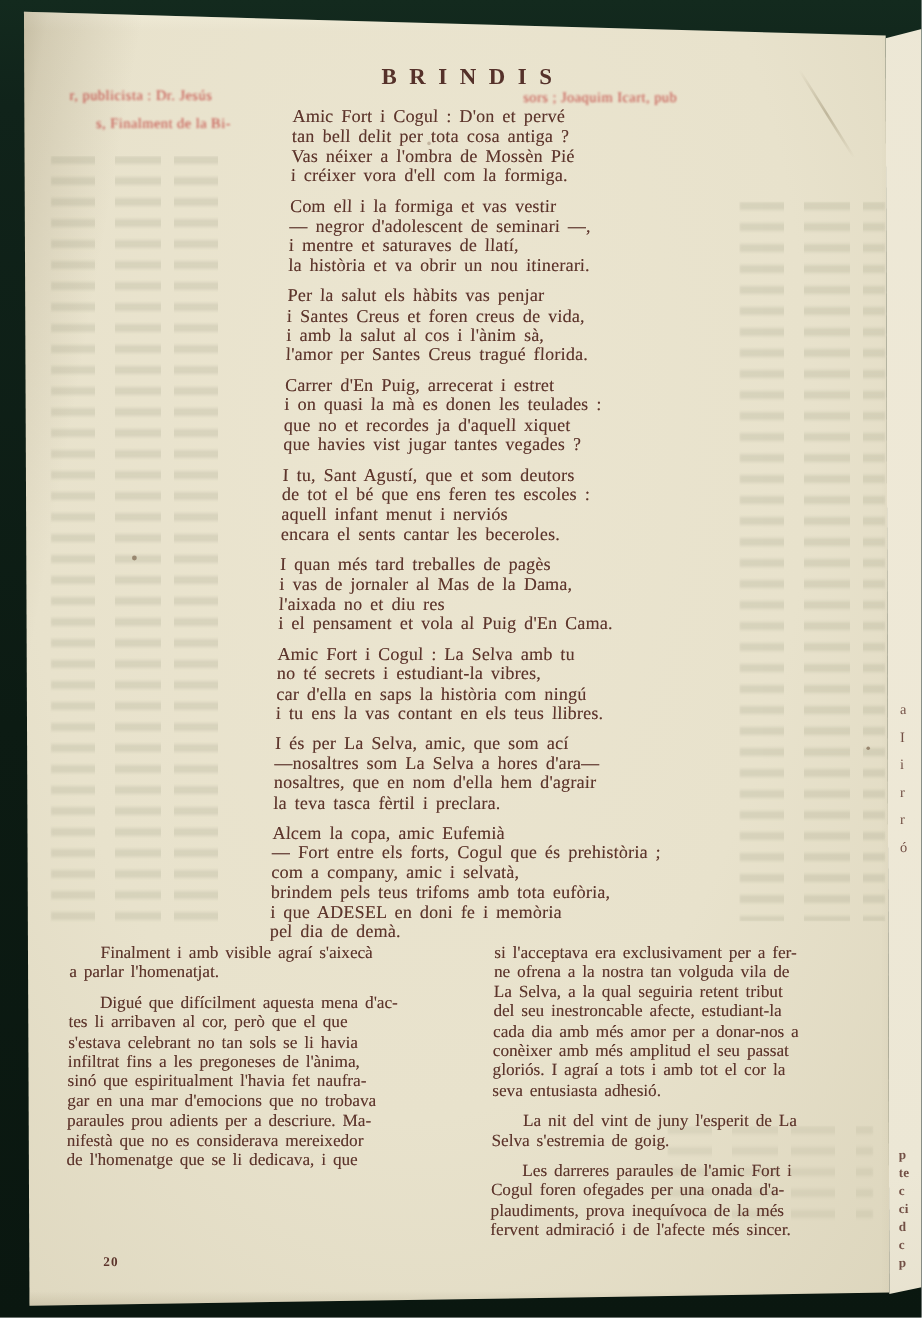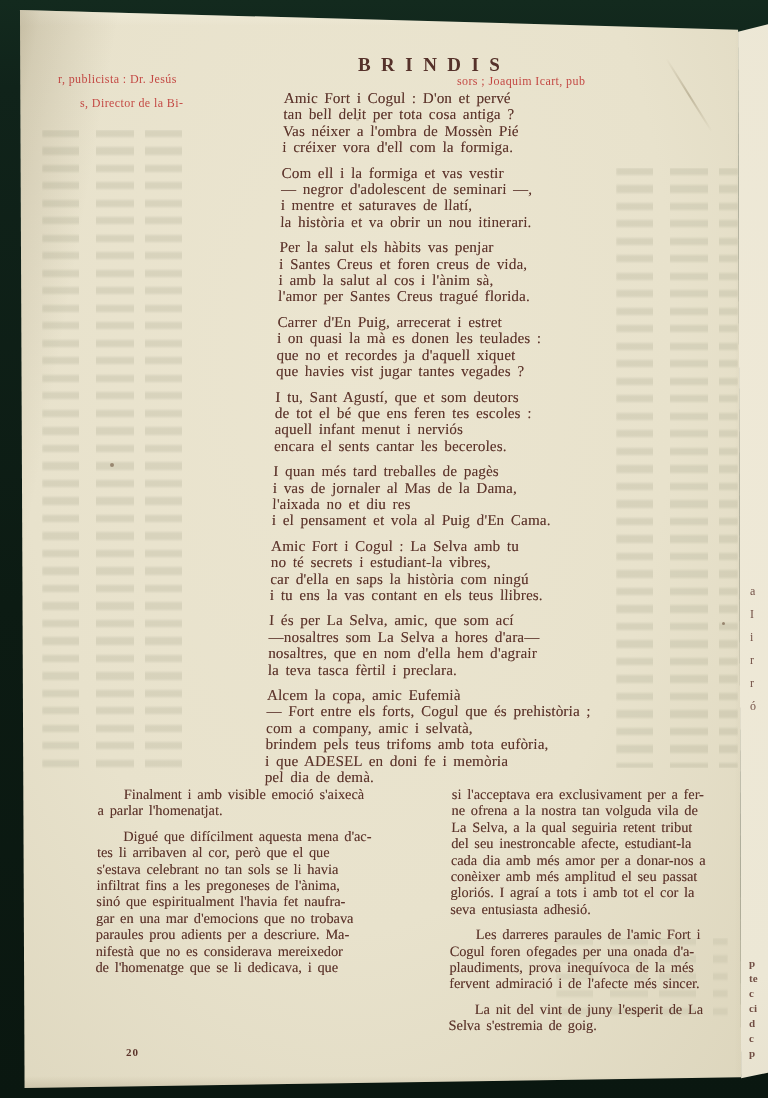--- a/index.html
+++ b/index.html
@@ -67,21 +67,21 @@
     color:#b91c1c;
     font-size:12px;
     filter:blur(.7px);
     opacity:.78;
     white-space:nowrap;
     letter-spacing:.4px;
     font-family:Liberation Serif, serif;
   }
 
   
-  .content{position:absolute; inset:0; color:var(--ink);margin-left:40px;}
+  .content{position:absolute; inset:0; color:var(--ink);}
   .page-title{
     position:absolute; left:318px; top:54px;
     font-size:19px; font-weight:bold;
     letter-spacing:.55em;
     color:#55312a;
   }
   .poem{
     position:absolute; left:244px; top:90px; width:480px;
     transform:skewX(-1.6deg);
     transform-origin:0 0;
@@ -137,22 +137,22 @@
 <div class="page"></div>
 <div class="crease"></div>
 <div class="speck" style="left:110px;top:463px;width:4px;height:4px;"></div>
 <div class="speck" style="left:356px;top:118px;width:3px;height:3px;opacity:.5;"></div>
 <div class="speck" style="left:722px;top:622px;width:3px;height:3px;"></div>
 
 <div class="ghost-col" style="left:42px;top:130px;width:152px;height:640px;"></div>
 <div class="ghost-col" style="left:616px;top:168px;width:122px;height:600px;"></div>
 <div class="ghost-col" style="left:556px;top:938px;width:172px;height:84px;opacity:.2;"></div>
 <span class="ghost-fragment" style="left:58px;top:72px;">r, publicista : Dr. Jesús</span>
-<span class="ghost-fragment" style="left:80px;top:96px;">s, Director de la Bi-</span>
-<span class="ghost-fragment" style="left:436px;top:74px;margin-left:21px;">sors ; Joaquim Icart, pub</span>
+<span class="ghost-fragment" style="left:80px;top:96px;">s, Finalment de la Bi-</span>
+<span class="ghost-fragment" style="left:436px;top:74px;">sors ; Joaquim Icart, pub</span>
 
 <div class="content">
 
   <div class="page-title">BRINDIS</div>
 
   <div class="poem">
     <div class="stanza">Amic Fort i Cogul :  D'on et pervé
 tan bell delit per tota cosa antiga ?
 Vas néixer a l'ombra de Mossèn Pié
 i créixer vora d'ell com la formiga.</div>
@@ -187,44 +187,44 @@
     <div class="stanza">Alcem la copa, amic Eufemià
 — Fort entre els forts, Cogul que és prehistòria ;
 com a company, amic i selvatà,
 brindem pels teus trifoms amb tota eufòria,
 i que ADESEL en doni fe i memòria
 pel dia de demà.</div>
   </div>
 
   <div class="prose-row">
     <div class="col">
-      <p class="indent">Finalment i amb visible emoció s'aixecà
+      <p class="indent">Finalment i amb visible agraí s'aixecà
 a parlar l'homenatjat.</p>
       <p class="indent">Digué que difícilment aquesta mena d'ac-
 tes li arribaven al cor, però que el que
 s'estava celebrant no tan sols se li havia
 infiltrat fins a les pregoneses de l'ànima,
 sinó que espiritualment l'havia fet naufra-
 gar en una mar d'emocions que no trobava
 paraules prou adients per a descriure. Ma-
 nifestà que no es considerava mereixedor
 de l'homenatge que se li dedicava, i que</p>
     </div>
     <div class="col">
       <p>si l'acceptava era exclusivament per a fer-
 ne ofrena a la nostra tan volguda vila de
 La Selva, a la qual seguiria retent tribut
 del seu inestroncable afecte, estudiant-la
 cada dia amb més amor per a donar-nos a
 conèixer amb més amplitud el seu passat
 gloriós. I agraí a tots i amb tot el cor la
 seva entusiasta adhesió.</p>
+      <p class="indent">La nit del vint de juny l'esperit de La
+Selva s'estremia de goig.</p>
       <p class="indent">Les darreres paraules de l'amic Fort i
 Cogul foren ofegades per una onada d'a-
 plaudiments, prova inequívoca de la més
 fervent admiració i de l'afecte més sincer.</p>
-      <p class="indent">La nit del vint de juny l'esperit de La
-Selva s'estremia de goig.</p>
     </div>
   </div>
 
   <div class="page-number">20</div>
 </div>
 
 </body></html>

